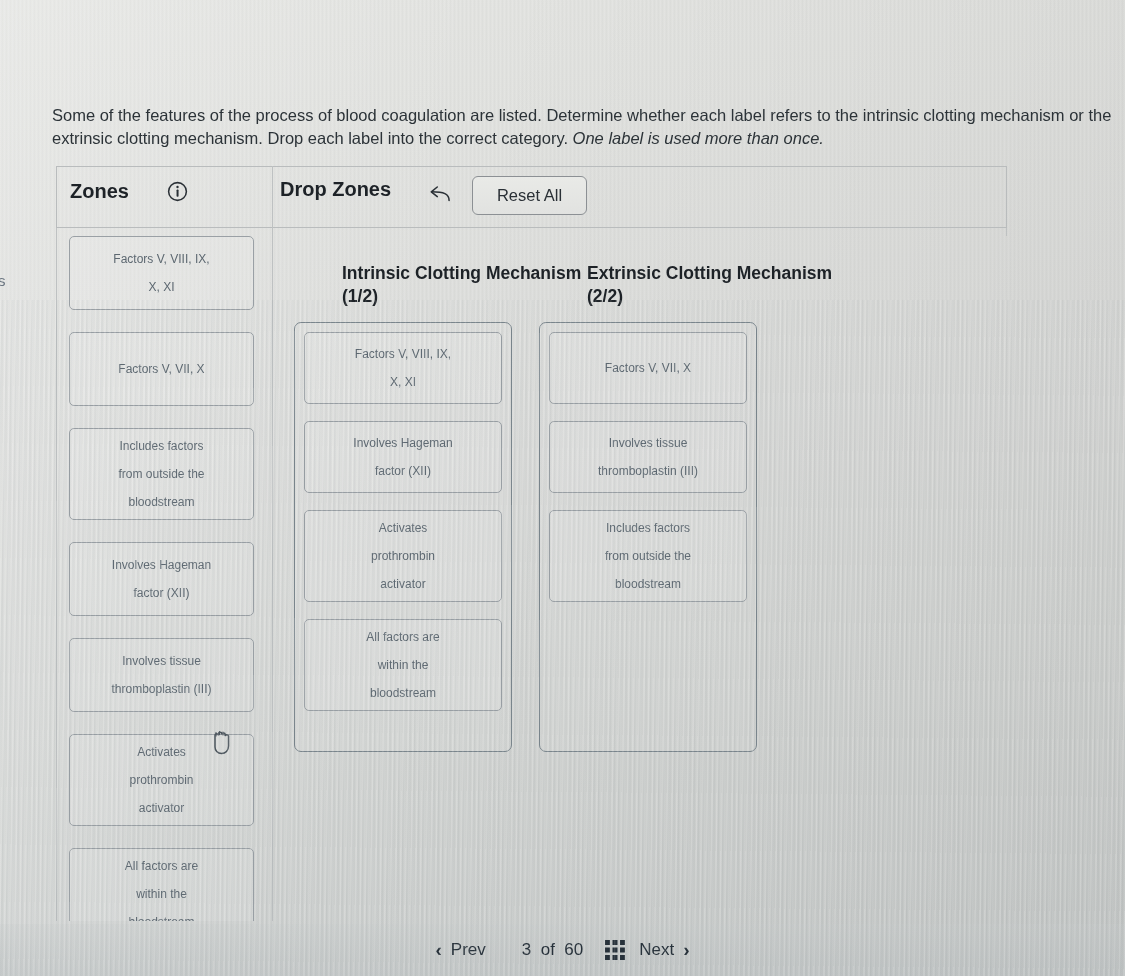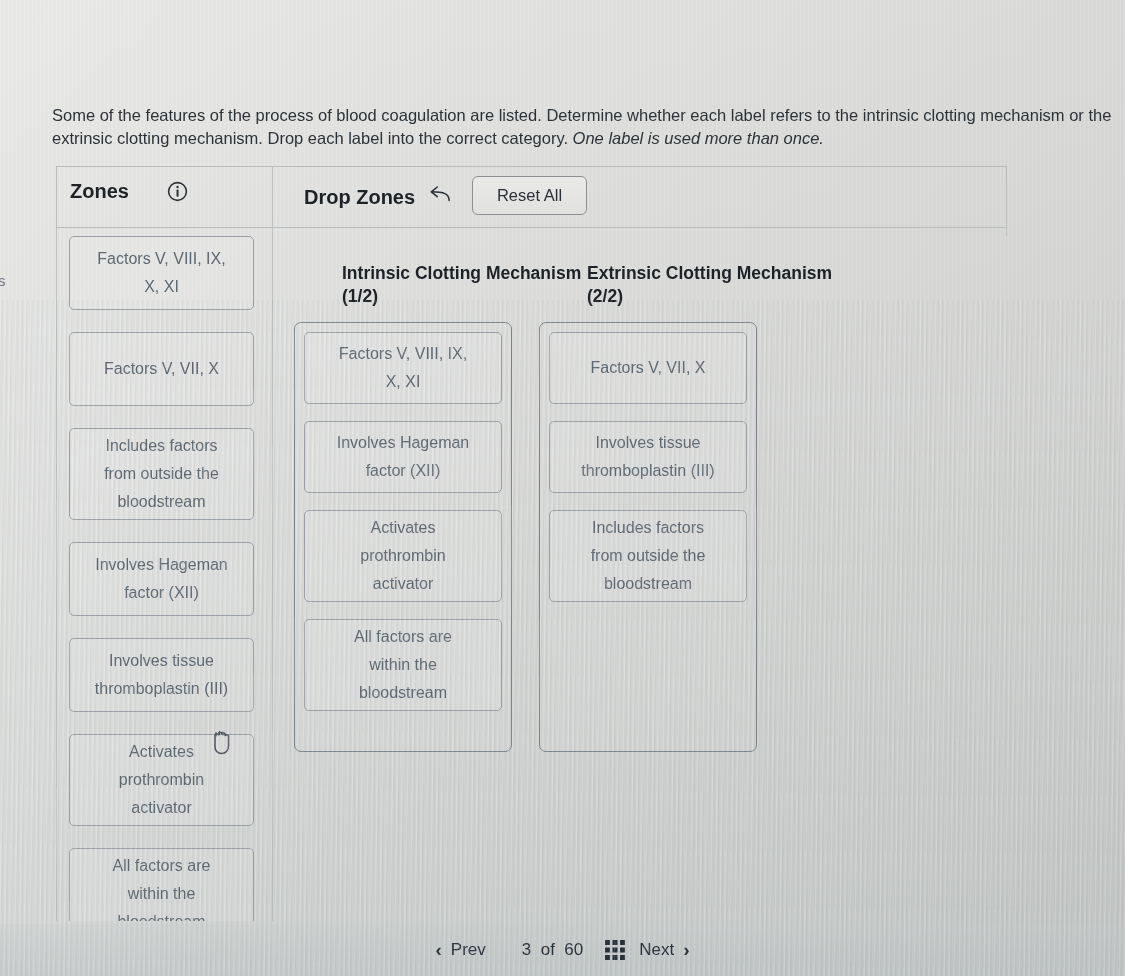--- a/index.html
+++ b/index.html
@@ -94,22 +94,22 @@
     position:absolute;
     left:70px; top:180px;
     font-size:20px; font-weight:bold; color:#1d2227;
   }
   .info-icon{
     position:absolute; left:167px; top:181px;
     width:21px; height:21px;
   }
   .hdr-dropzones{
     position:absolute;
-    left:280px; top:186px;
-    font-size:20px; font-weight:bold; color:#1d2227;margin-left:24px;
+    left:280px; top:178px;
+    font-size:20px; font-weight:bold; color:#1d2227;
   }
   .undo-icon{
     position:absolute; left:429px; top:185px;
     width:22px; height:20px;
   }
   .reset-btn{
     position:absolute;
     left:472px; top:176px;
     width:115px; height:39px;
     border:1px solid #8c9094;
@@ -130,21 +130,21 @@
     height:685px;
     overflow:hidden;
   }
   .card{
     box-sizing:border-box;
     width:185px;
     border:1px solid #9aa0a5;
     border-radius:5px;
     background: rgba(255,255,255,0.10);
     color:#5d6871;
-    font-size:16px;
+    font-size:12px;
     line-height:28px;
     text-align:center;
     display:flex;
     align-items:center;
     justify-content:center;
     margin-bottom:22px;
     padding:6px 8px;
     cursor:grab;
   }
   .card .txt{ display:block; }

